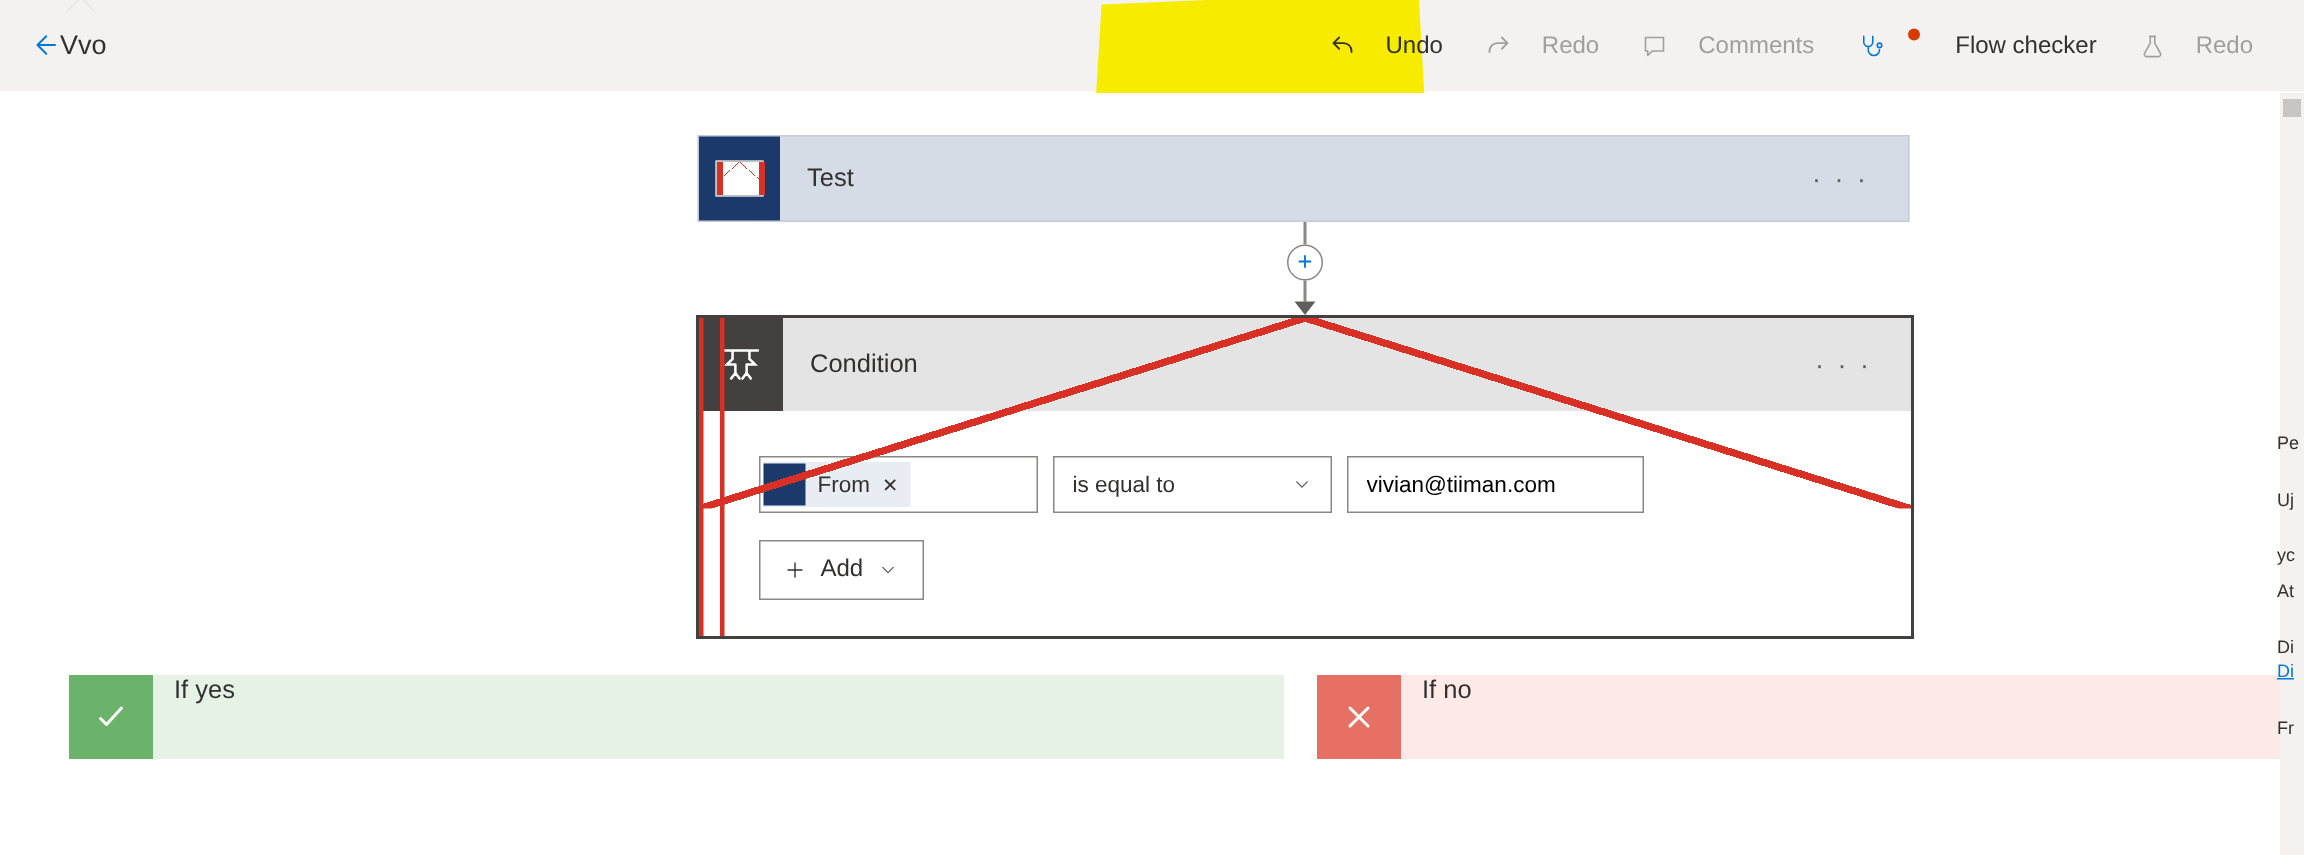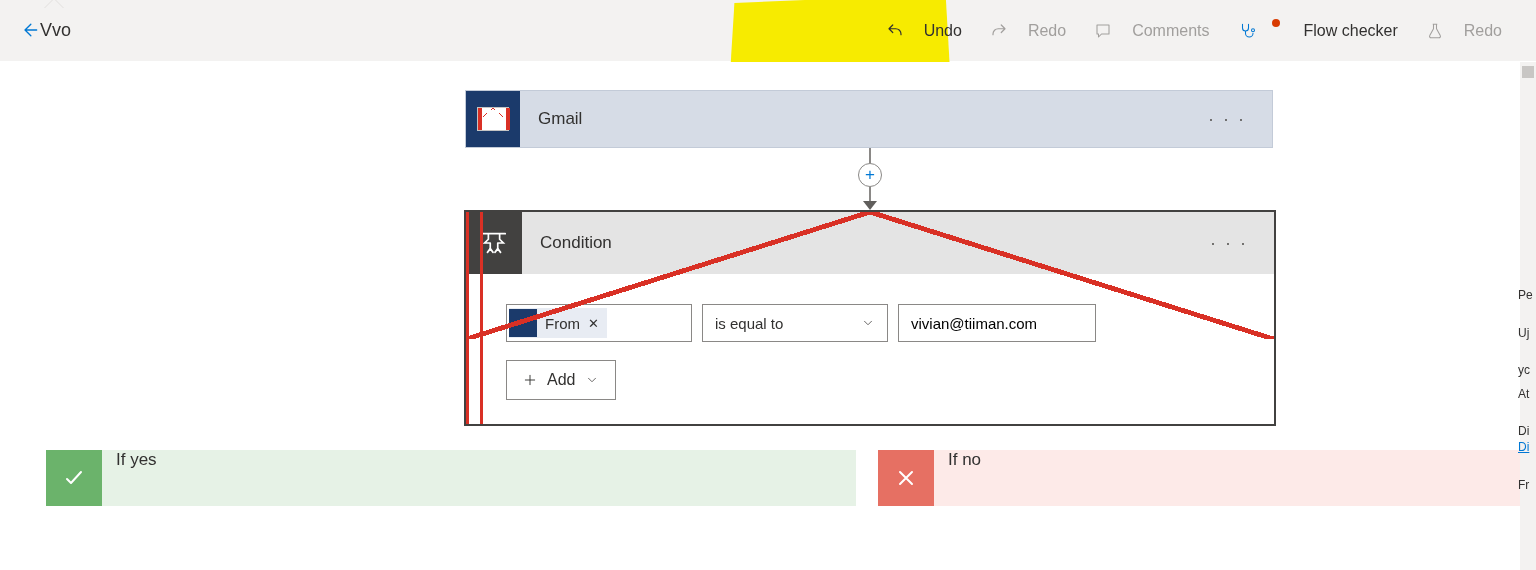--- a/index.html
+++ b/index.html
@@ -305,21 +305,21 @@
     </div>
   </div>
 </div>
 
 <div class="canvas">
 
   <div class="trigger-card">
     <div class="icon-box">
       <div class="gmail-ic"></div>
     </div>
-    <div class="trigger-title">Gmail</div>
+    <div class="trigger-title">Test</div>
     <div class="ellipsis">· · ·</div>
   </div>
 
   <div class="connector">
     <div class="line"></div>
     <div class="add-step">+</div>
     <div class="line"></div>
     <div class="arrowhead"></div>
   </div>
 

